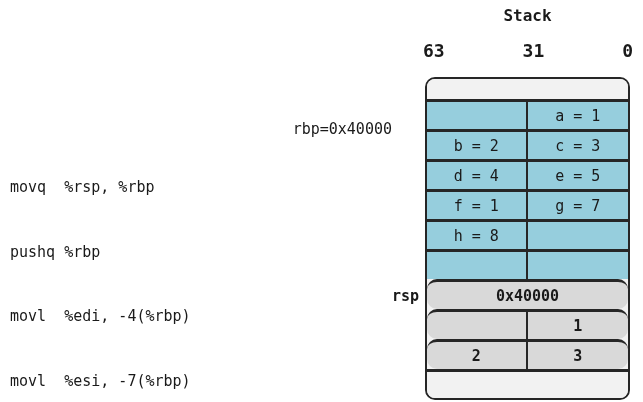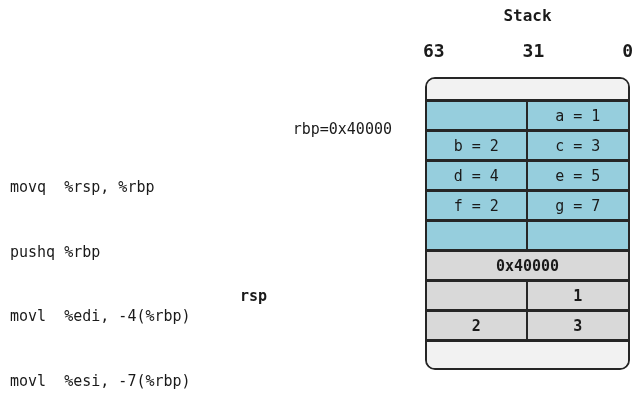--- a/index.html
+++ b/index.html
@@ -56,23 +56,24 @@
     position: absolute;
     left: 200px;
     top: 120px;
     width: 192px;
     text-align: right;
     font-weight: normal;
     font-size: 15px;
   }
   .rsp-label {
     position: absolute;
-    left: 240px;
+    left: 256px;
     top: 287px;
     width: 163px;
+    text-align: right;
     font-weight: bold;
     font-size: 15px;
   }
 
   
   .stack-table {
     position: absolute;
     left: 425px;
     top: 77px;
     width: 205px;
@@ -90,21 +91,21 @@
   .row.cap-top {
     height: 20px;
     border-top: none;
     background: var(--light, #f2f2f2);
   }
   .row.cap-bottom {
     height: 26px;
     background: var(--light, #f2f2f2);
   }
   .row.blue { background: var(--blue, #96cedd); }
-  .row.gray { background: var(--gray, #d9d9d9); }
+  .row.gray { background: var(--gray, #d9d9d9); border-radius: 10px; }
   .cell {
     width: 50%;
     display: flex;
     align-items: center;
     justify-content: center;
     font-size: 15px;
     box-sizing: border-box;
     white-space: pre;
   }
   .row.split .cell:first-child {
@@ -148,22 +149,26 @@
     </div>
     <div class="row blue split">
       <div class="cell">b = 2</div>
       <div class="cell">c = 3</div>
     </div>
     <div class="row blue split">
       <div class="cell">d = 4</div>
       <div class="cell">e = 5</div>
     </div>
     <div class="row blue split">
-      <div class="cell">f = 2</div>
+      <div class="cell">f = 1</div>
       <div class="cell">g = 7</div>
+    </div>
+    <div class="row blue split">
+      <div class="cell">h = 8</div>
+      <div class="cell"></div>
     </div>
     <div class="row blue split">
       <div class="cell"></div>
       <div class="cell"></div>
     </div>
 
     <div class="row gray full">
       <div class="cell">0x40000</div>
     </div>
 

